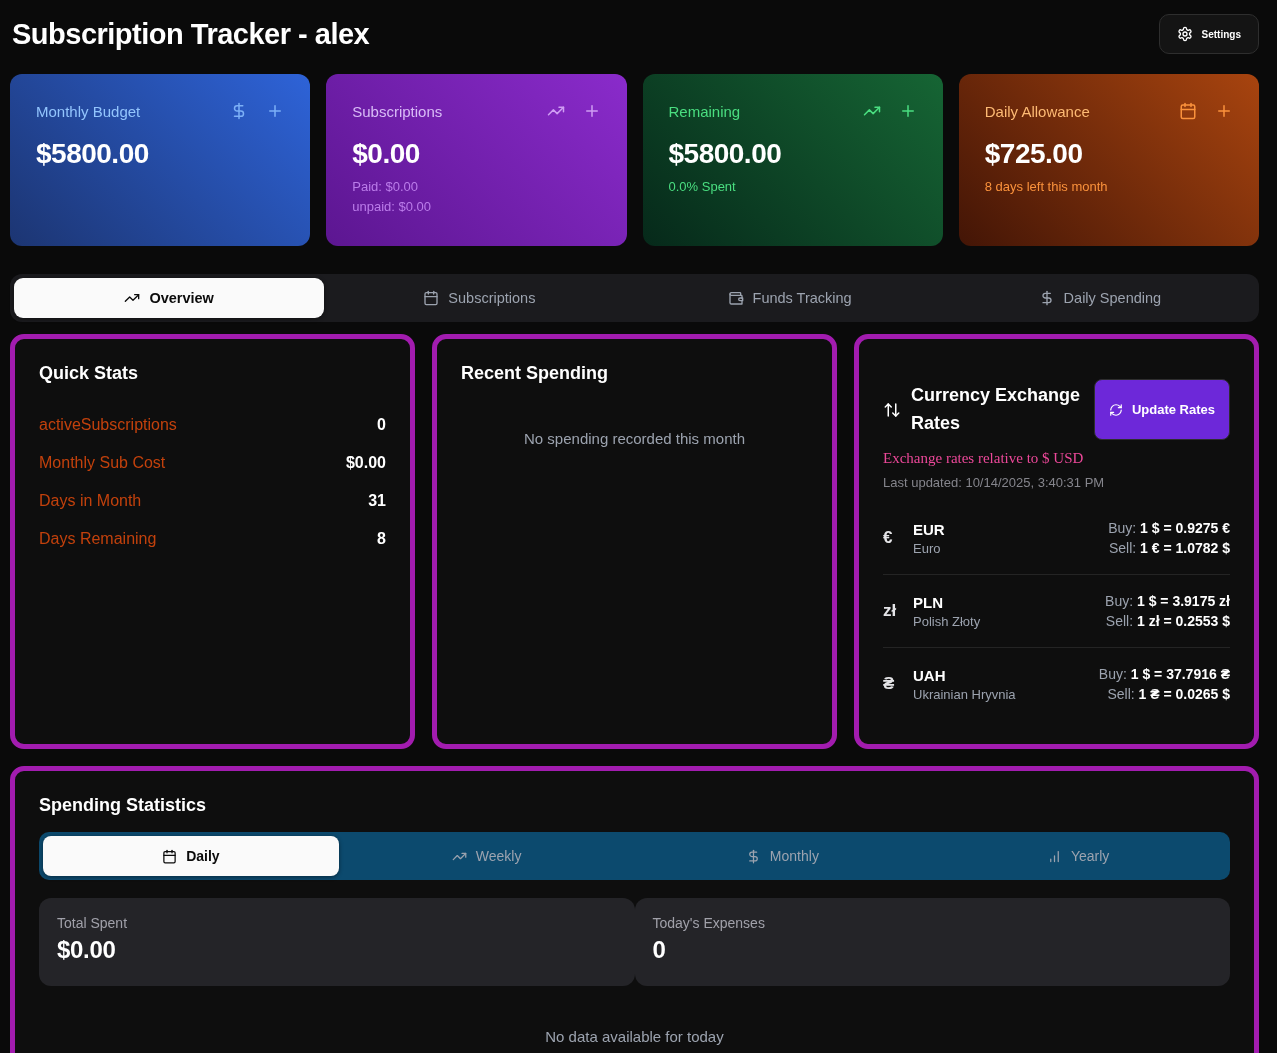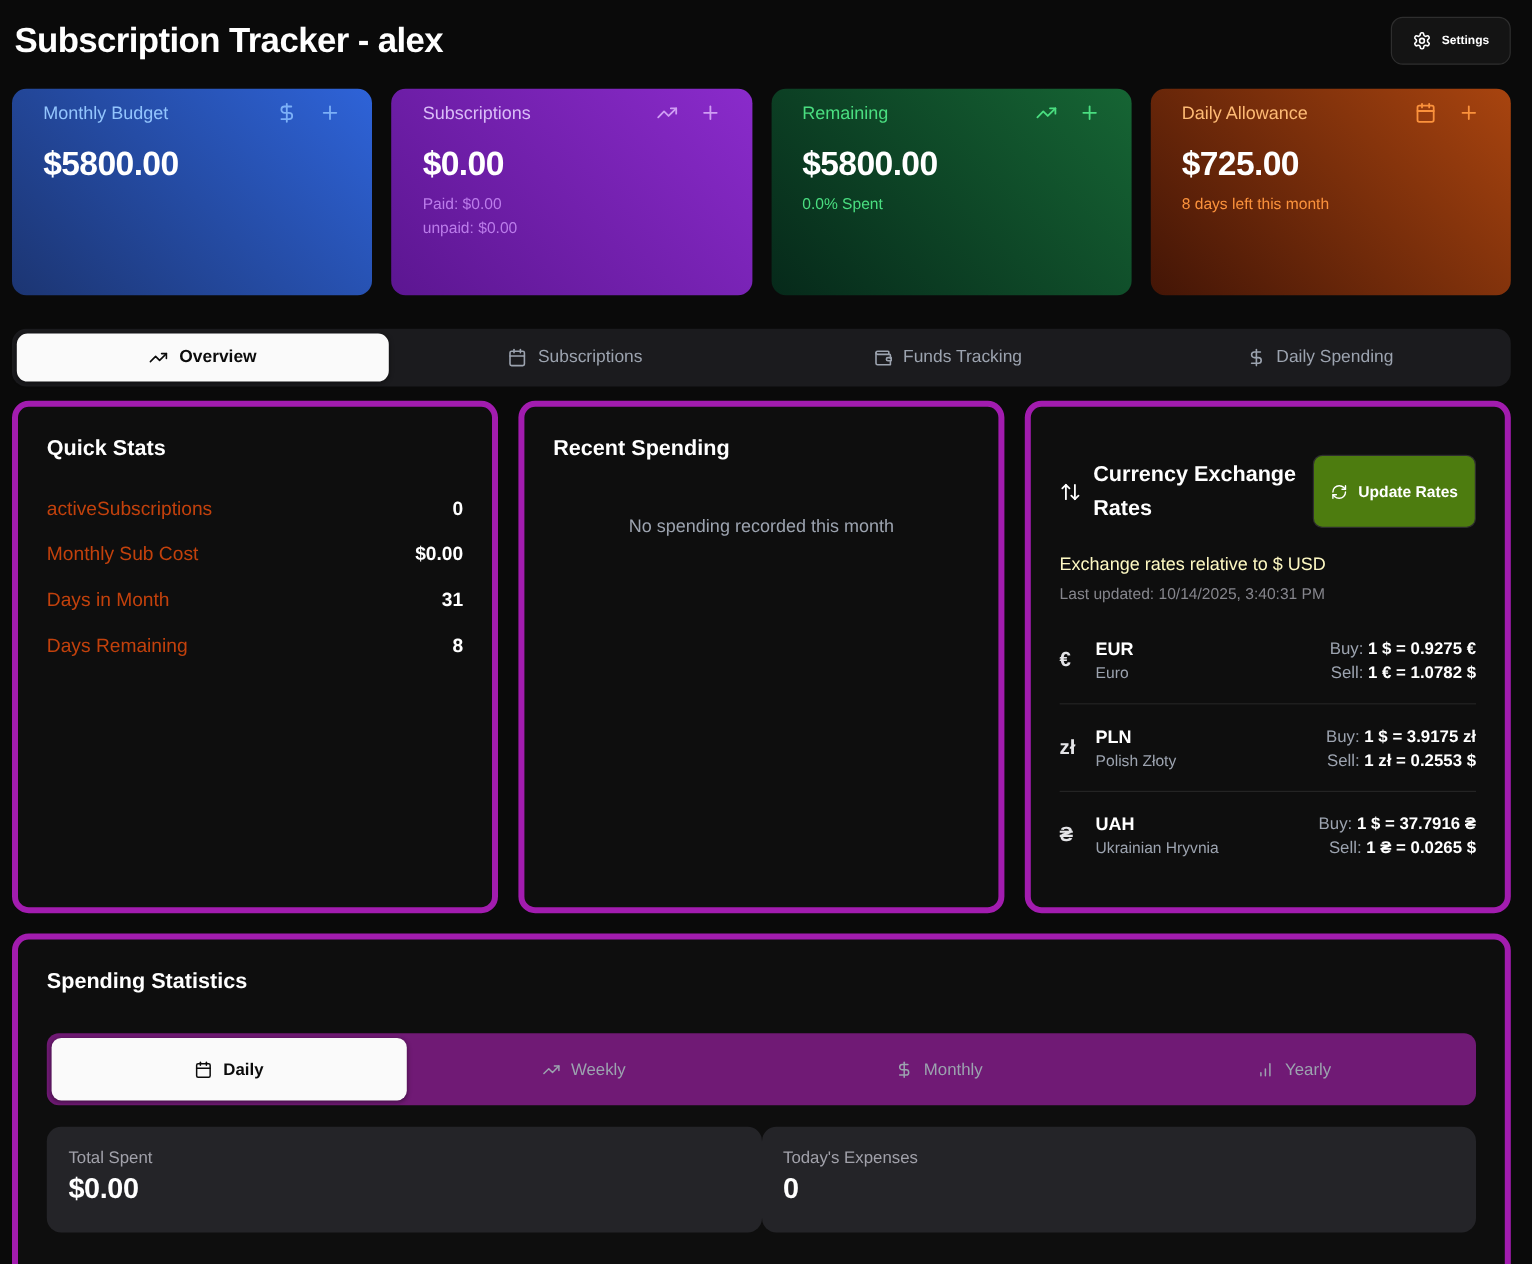--- a/index.html
+++ b/index.html
@@ -17,21 +17,21 @@
   .settings-btn {
     display: flex; align-items: center; gap: 9px;
     background: #141414; border: 1px solid #2e2e2e; border-radius: 10px;
     padding: 11px 17px; color: #fff; font-size: 10px; font-weight: 600;
     font-family: inherit; cursor: pointer;
   }
   .settings-btn svg { width: 16px; height: 16px; }
 
   
   .cards { display: grid; grid-template-columns: repeat(4, 1fr); gap: 16px; }
-  .card { height: 172px; border-radius: 12px; padding: 11px 26px; }
+  .card { height: 172px; border-radius: 12px; padding: 28px 26px; }
   .card-head { display: flex; justify-content: space-between; align-items: center; font-size: 15px; font-weight: 500; }
   .card-icons { display: flex; gap: 18px; align-items: center; }
   .card-icons svg { width: 18px; height: 18px; cursor: pointer; }
   .card-value { margin-top: 18px; font-size: 28px; font-weight: 700; color: #fff; letter-spacing: -0.5px; }
   .card-sub { margin-top: 7px; font-size: 13px; line-height: 20px; }
 
   .card-blue   { background: linear-gradient(225deg, #2e63d8 0%, #1c3572 100%); }
   .card-blue .card-head  { color: #93c5fd; }
   .card-blue .card-icons { color: #7cb0f7; }
   .card-purple { background: linear-gradient(225deg, #8a2bcb 0%, #5c1691 100%); }
@@ -72,43 +72,43 @@
   .qs-value { color: #fff; font-weight: 700; }
 
   .empty-msg { margin-top: 46px; text-align: center; color: #9ca3af; font-size: 15px; }
 
   .cx-head { display: flex; justify-content: space-between; align-items: center; margin-top: 16px; }
   .cx-title-wrap { display: flex; align-items: center; gap: 10px; }
   .cx-title-wrap svg { width: 18px; height: 18px; flex: none; color: #fff; }
   .cx-title { font-size: 18px; font-weight: 700; line-height: 1.55; max-width: 180px; }
   .update-btn {
     display: flex; align-items: center; gap: 9px;
-    background: #4d7c0f; border: 1px solid #2e2e2e; border-radius: 8px;
+    background: #6d28d9; border: 1px solid #2e2e2e; border-radius: 8px;
     padding: 22px 14px; color: #fff; font-size: 13px; font-weight: 600;
     font-family: inherit; cursor: pointer; white-space: nowrap; justify-content: flex-end;
   }
   .update-btn svg { width: 14px; height: 14px; }
-  .cx-sub { margin-top: 22px; color: #fef9c3; font-size: 15px; }
+  .cx-sub { margin-top: 10px; color: #ec4899; font-size: 15px; font-family: Liberation Serif, serif; }
   .cx-updated { margin-top: 8px; color: #85858c; font-size: 13px; }
   .cx-rows { margin-top: 12px; }
   .cx-row { display: flex; justify-content: space-between; align-items: center; padding: 16px 0; border-bottom: 1px solid #242424; }
   .cx-row:last-child { border-bottom: none; }
   .cx-cur { display: flex; align-items: center; gap: 10px; }
   .cx-symbol { font-size: 17px; font-weight: 600; color: #e4e4e7; min-width: 20px; }
   .cx-code { font-size: 15px; font-weight: 700; }
   .cx-name { font-size: 13px; color: #9ca3af; margin-top: 3px; }
   .cx-rates { text-align: right; font-size: 14px; line-height: 20px; }
   .cx-rate-label { color: #9ca3af; }
   .cx-rate-value { color: #fff; font-weight: 700; }
 
   
   .spending-panel { margin-top: 17px; }
   .subtabs {
-    margin-top: 33px; background: #701a75; border-radius: 10px; padding: 4px;
-    display: grid; grid-template-columns: repeat(4, 1fr); height: 60px;
+    margin-top: 16px; background: #0c4a6e; border-radius: 10px; padding: 4px;
+    display: grid; grid-template-columns: repeat(4, 1fr); height: 48px;
   }
   .subtab {
     display: flex; align-items: center; justify-content: center; gap: 9px;
     background: transparent; border: none; border-radius: 8px;
     color: #9ca3af; font-size: 14px; font-weight: 500; font-family: inherit; cursor: pointer;
   }
   .subtab svg { width: 15px; height: 15px; }
   .subtab.active { background: #fafafa; color: #0b0b0b; font-weight: 600; box-shadow: 0 1px 4px rgba(0,0,0,.45); }
 
   .stat-cards { margin-top: 18px; display: grid; grid-template-columns: repeat(2, 1fr); }

